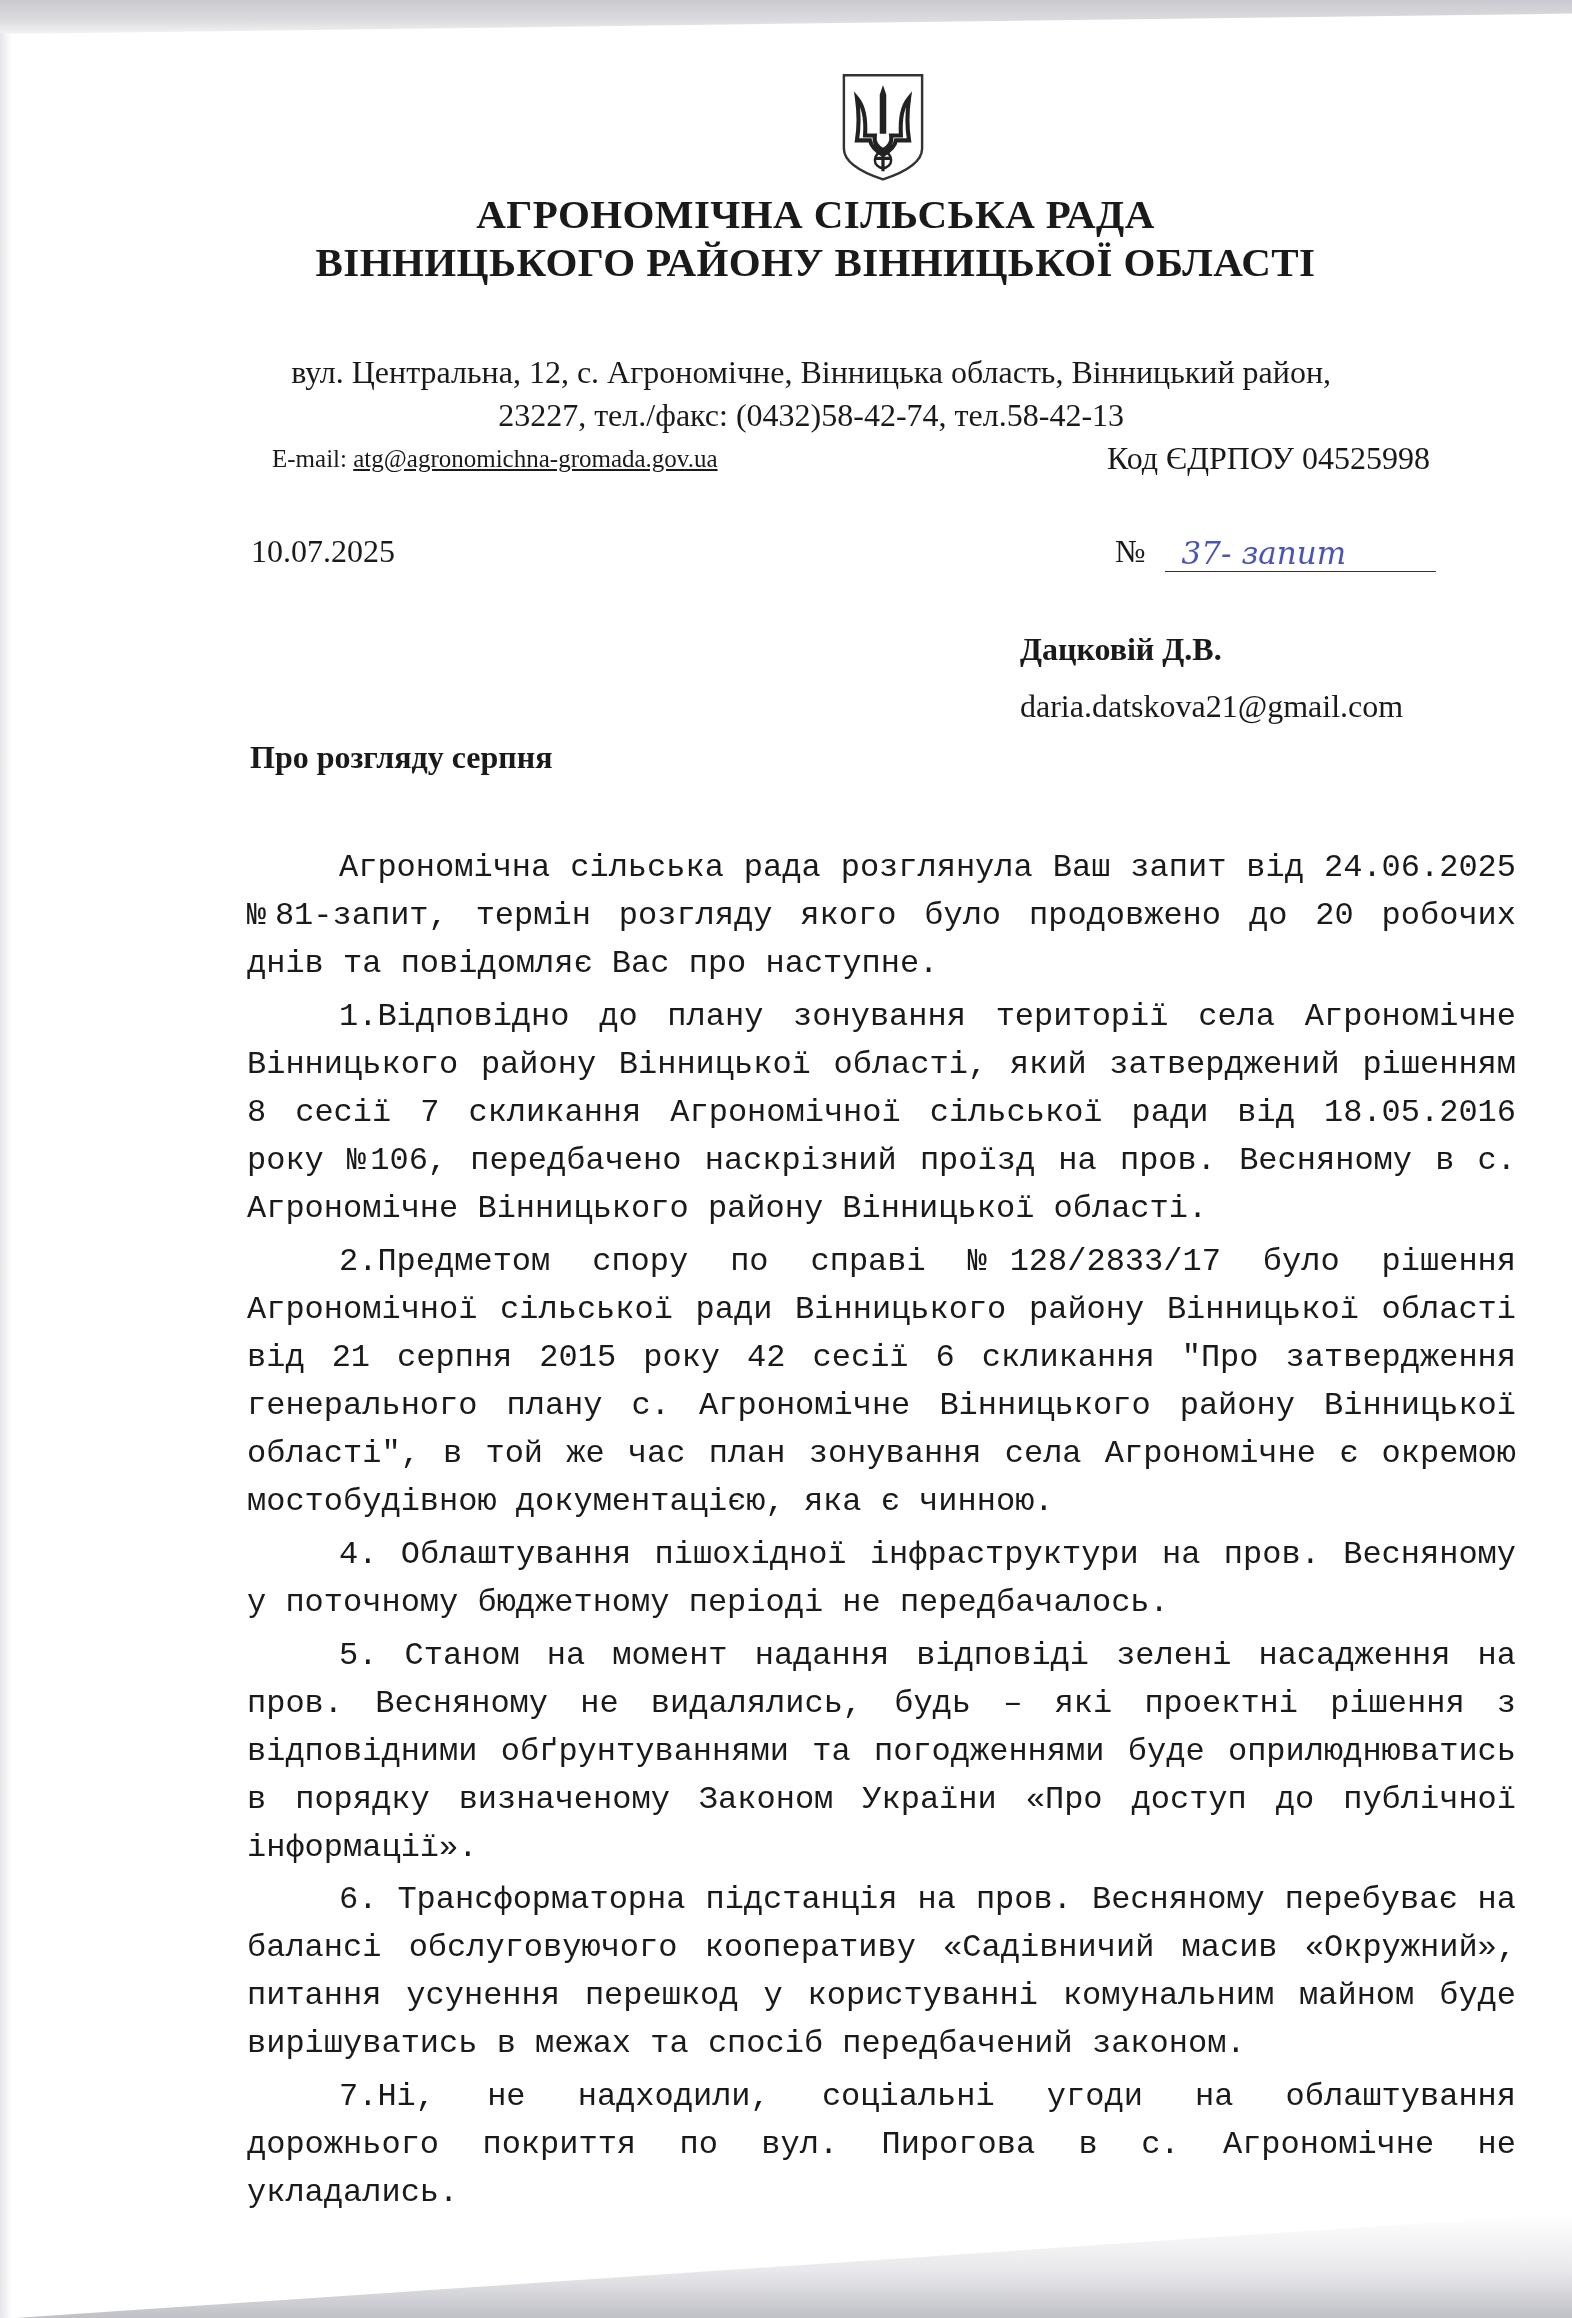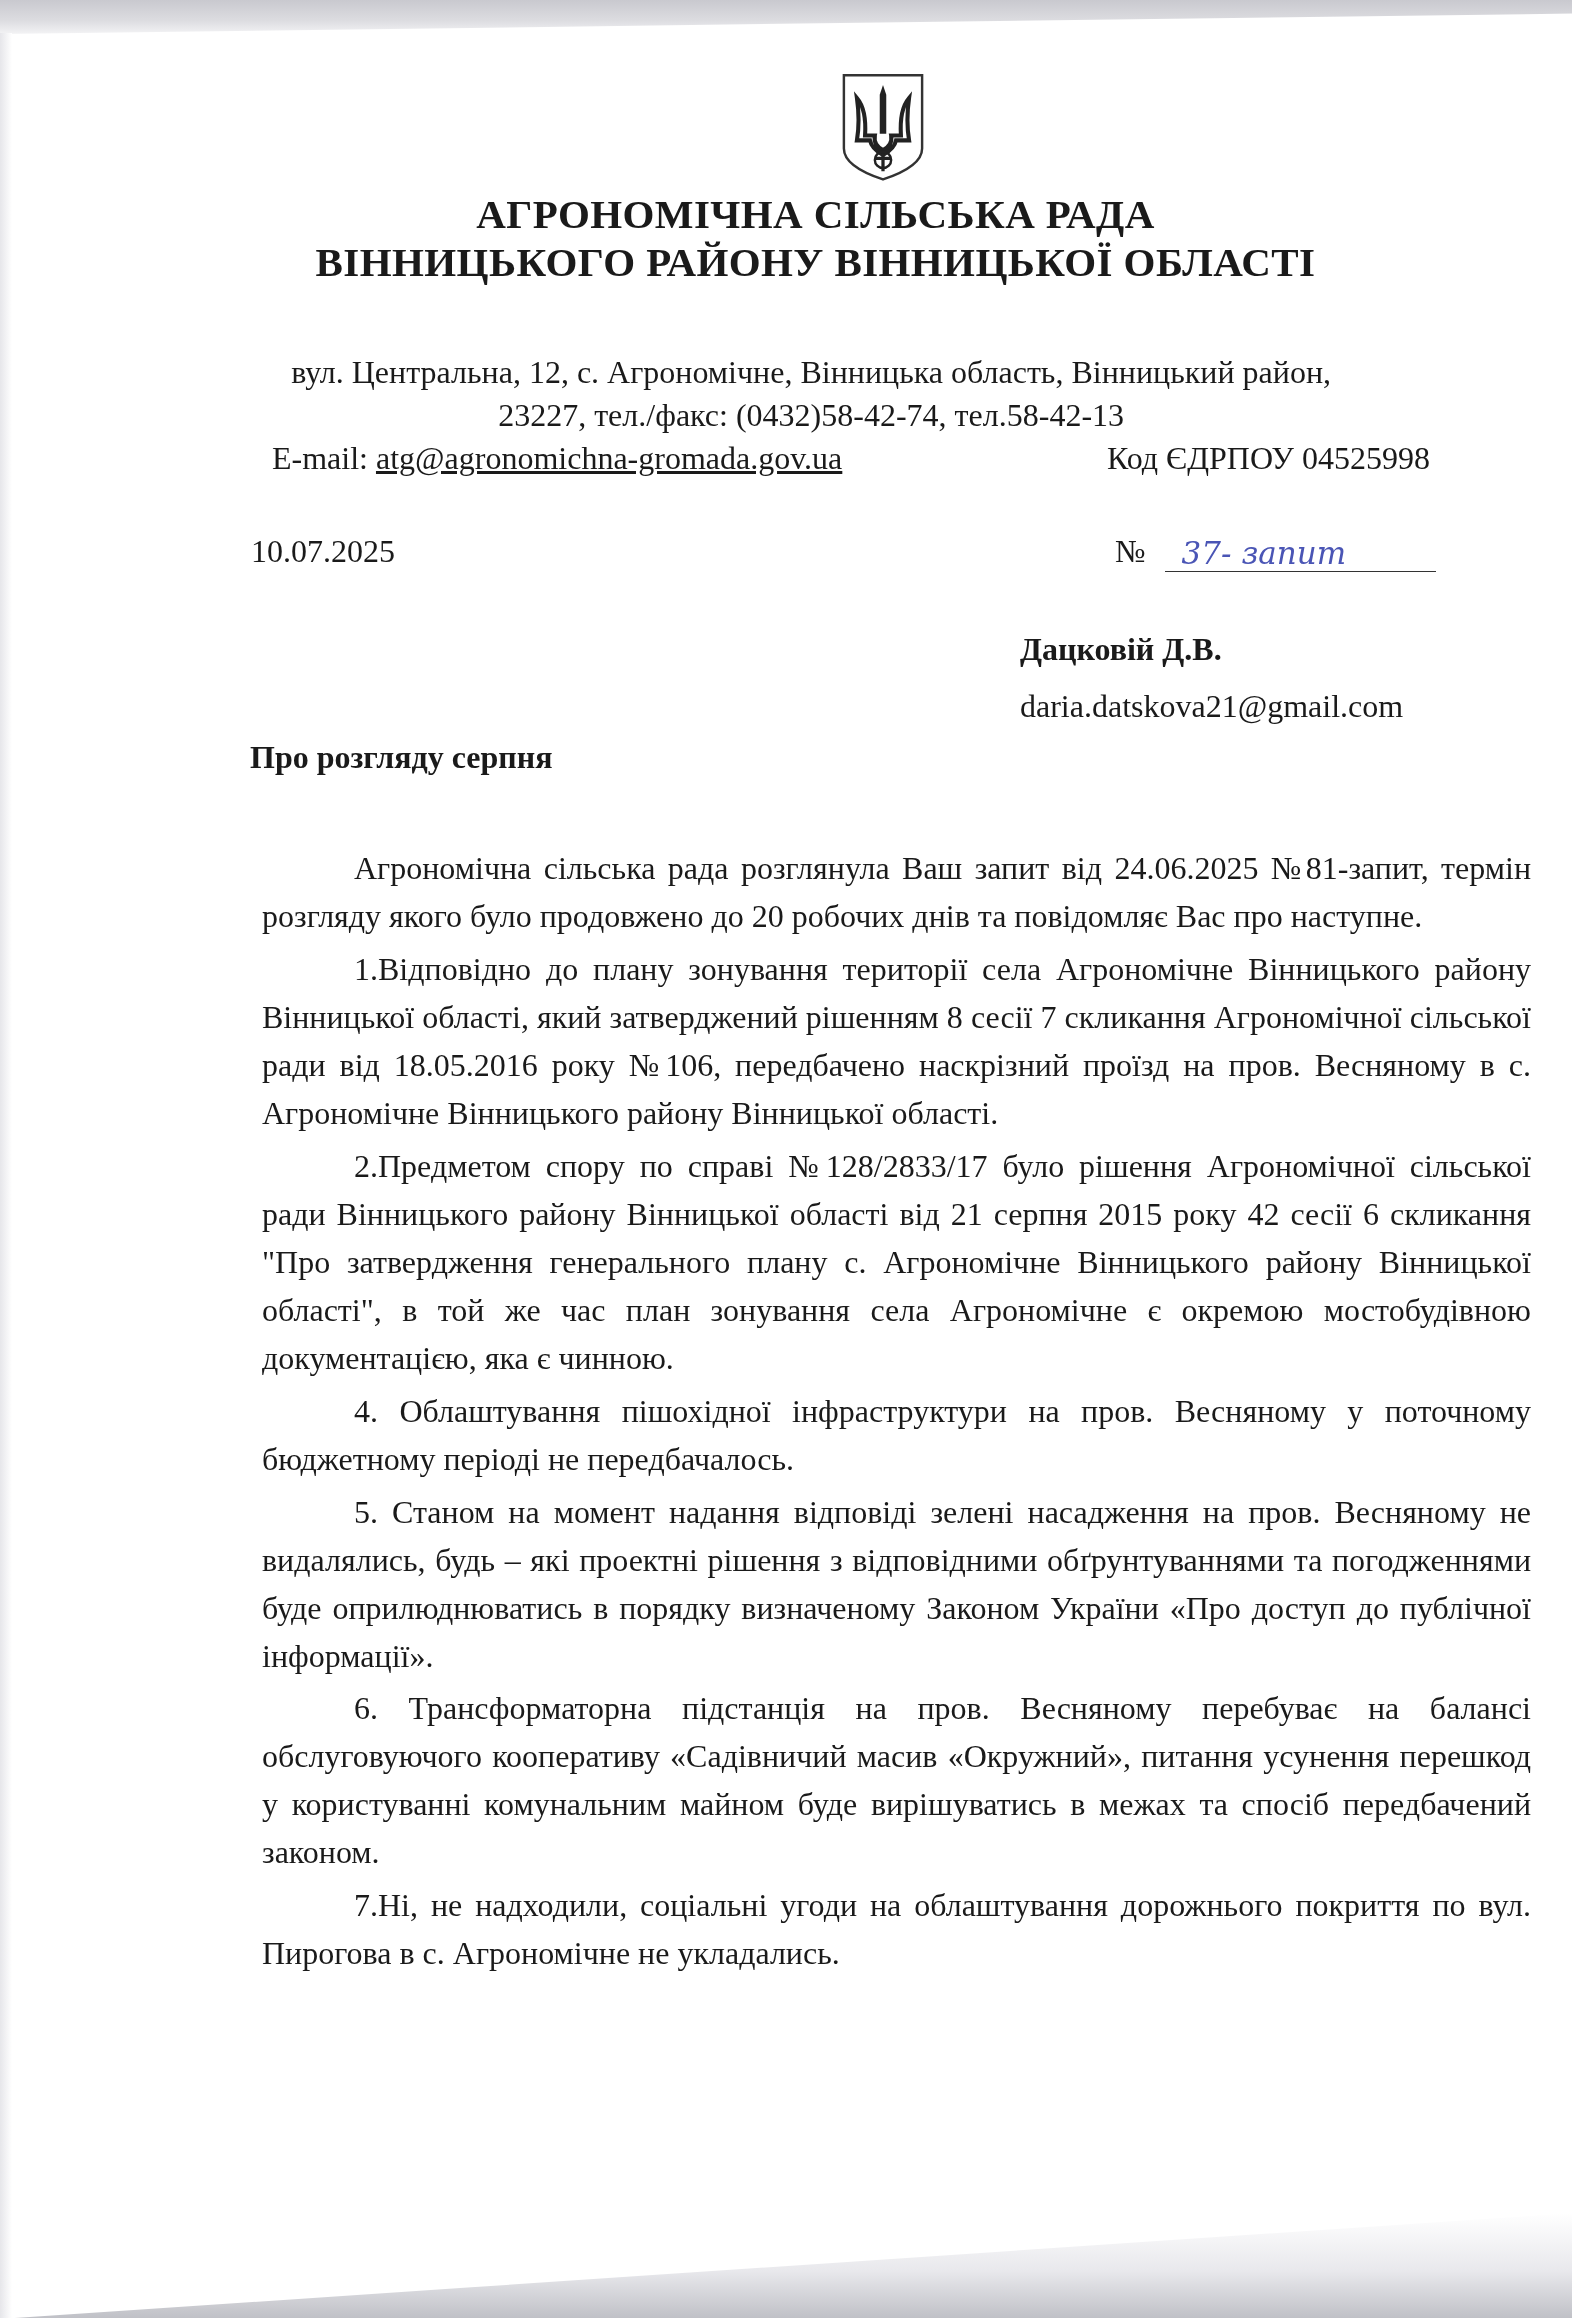--- a/index.html
+++ b/index.html
@@ -36,21 +36,21 @@
   }
   .org.l1 { top: 191px; left: 29px; }
   .org.l2 { top: 239px; left: 29px; }
   .addr {
     position: absolute; left: 0; width: 1573px; text-align: center;
     font-size: 32px; line-height: 41px;
   }
   .addr.l1 { top: 352px; left: 24.6px; }
   .addr.l2 { top: 395px; left: 24.6px; }
   .email-line {
-    position: absolute; top: 438px; left: 272px; font-size: 32px; line-height: 41px;
+    position: absolute; top: 438px; left: 272px; font-size: 25px; line-height: 41px;
   }
   .email-line a { color: #1a1a1a; text-decoration: underline; }
   .edrpou {
     position: absolute; top: 438px; left: 1107px; font-size: 32px; line-height: 41px;
   }
   .date {
     position: absolute; top: 531px; left: 251px; font-size: 32px; line-height: 41px;
   }
   .regno {
     position: absolute; top: 531px; left: 1115px; font-size: 32px; line-height: 41px;
@@ -65,22 +65,22 @@
   .recipient-name {
     position: absolute; top: 629px; left: 1020px; font-size: 32px; font-weight: bold; line-height: 41px; text-align: right;
   }
   .recipient-email {
     position: absolute; top: 686px; left: 1020px; font-size: 32px; line-height: 41px;
   }
   .subject {
     position: absolute; top: 737px; left: 250px; font-size: 32px; font-weight: bold; line-height: 41px;
   }
   .body {
-    position: absolute; top: 844px; left: 262px; width: 1269px;
-    font-size: 32px; line-height: 48px; text-align: justify;
+    position: absolute; top: 844px; left: 247px; width: 1269px;
+    font-size: 32px; line-height: 48px; text-align: justify; font-family: Liberation Mono, monospace;
   }
   .body p { margin: 0 0 4.9px 0; text-indent: 92px; }
 </style>
 </head>
 <body>
 
 <div class="top-shade"></div>
 <div class="left-edge"></div>
 
 <div class="page">

